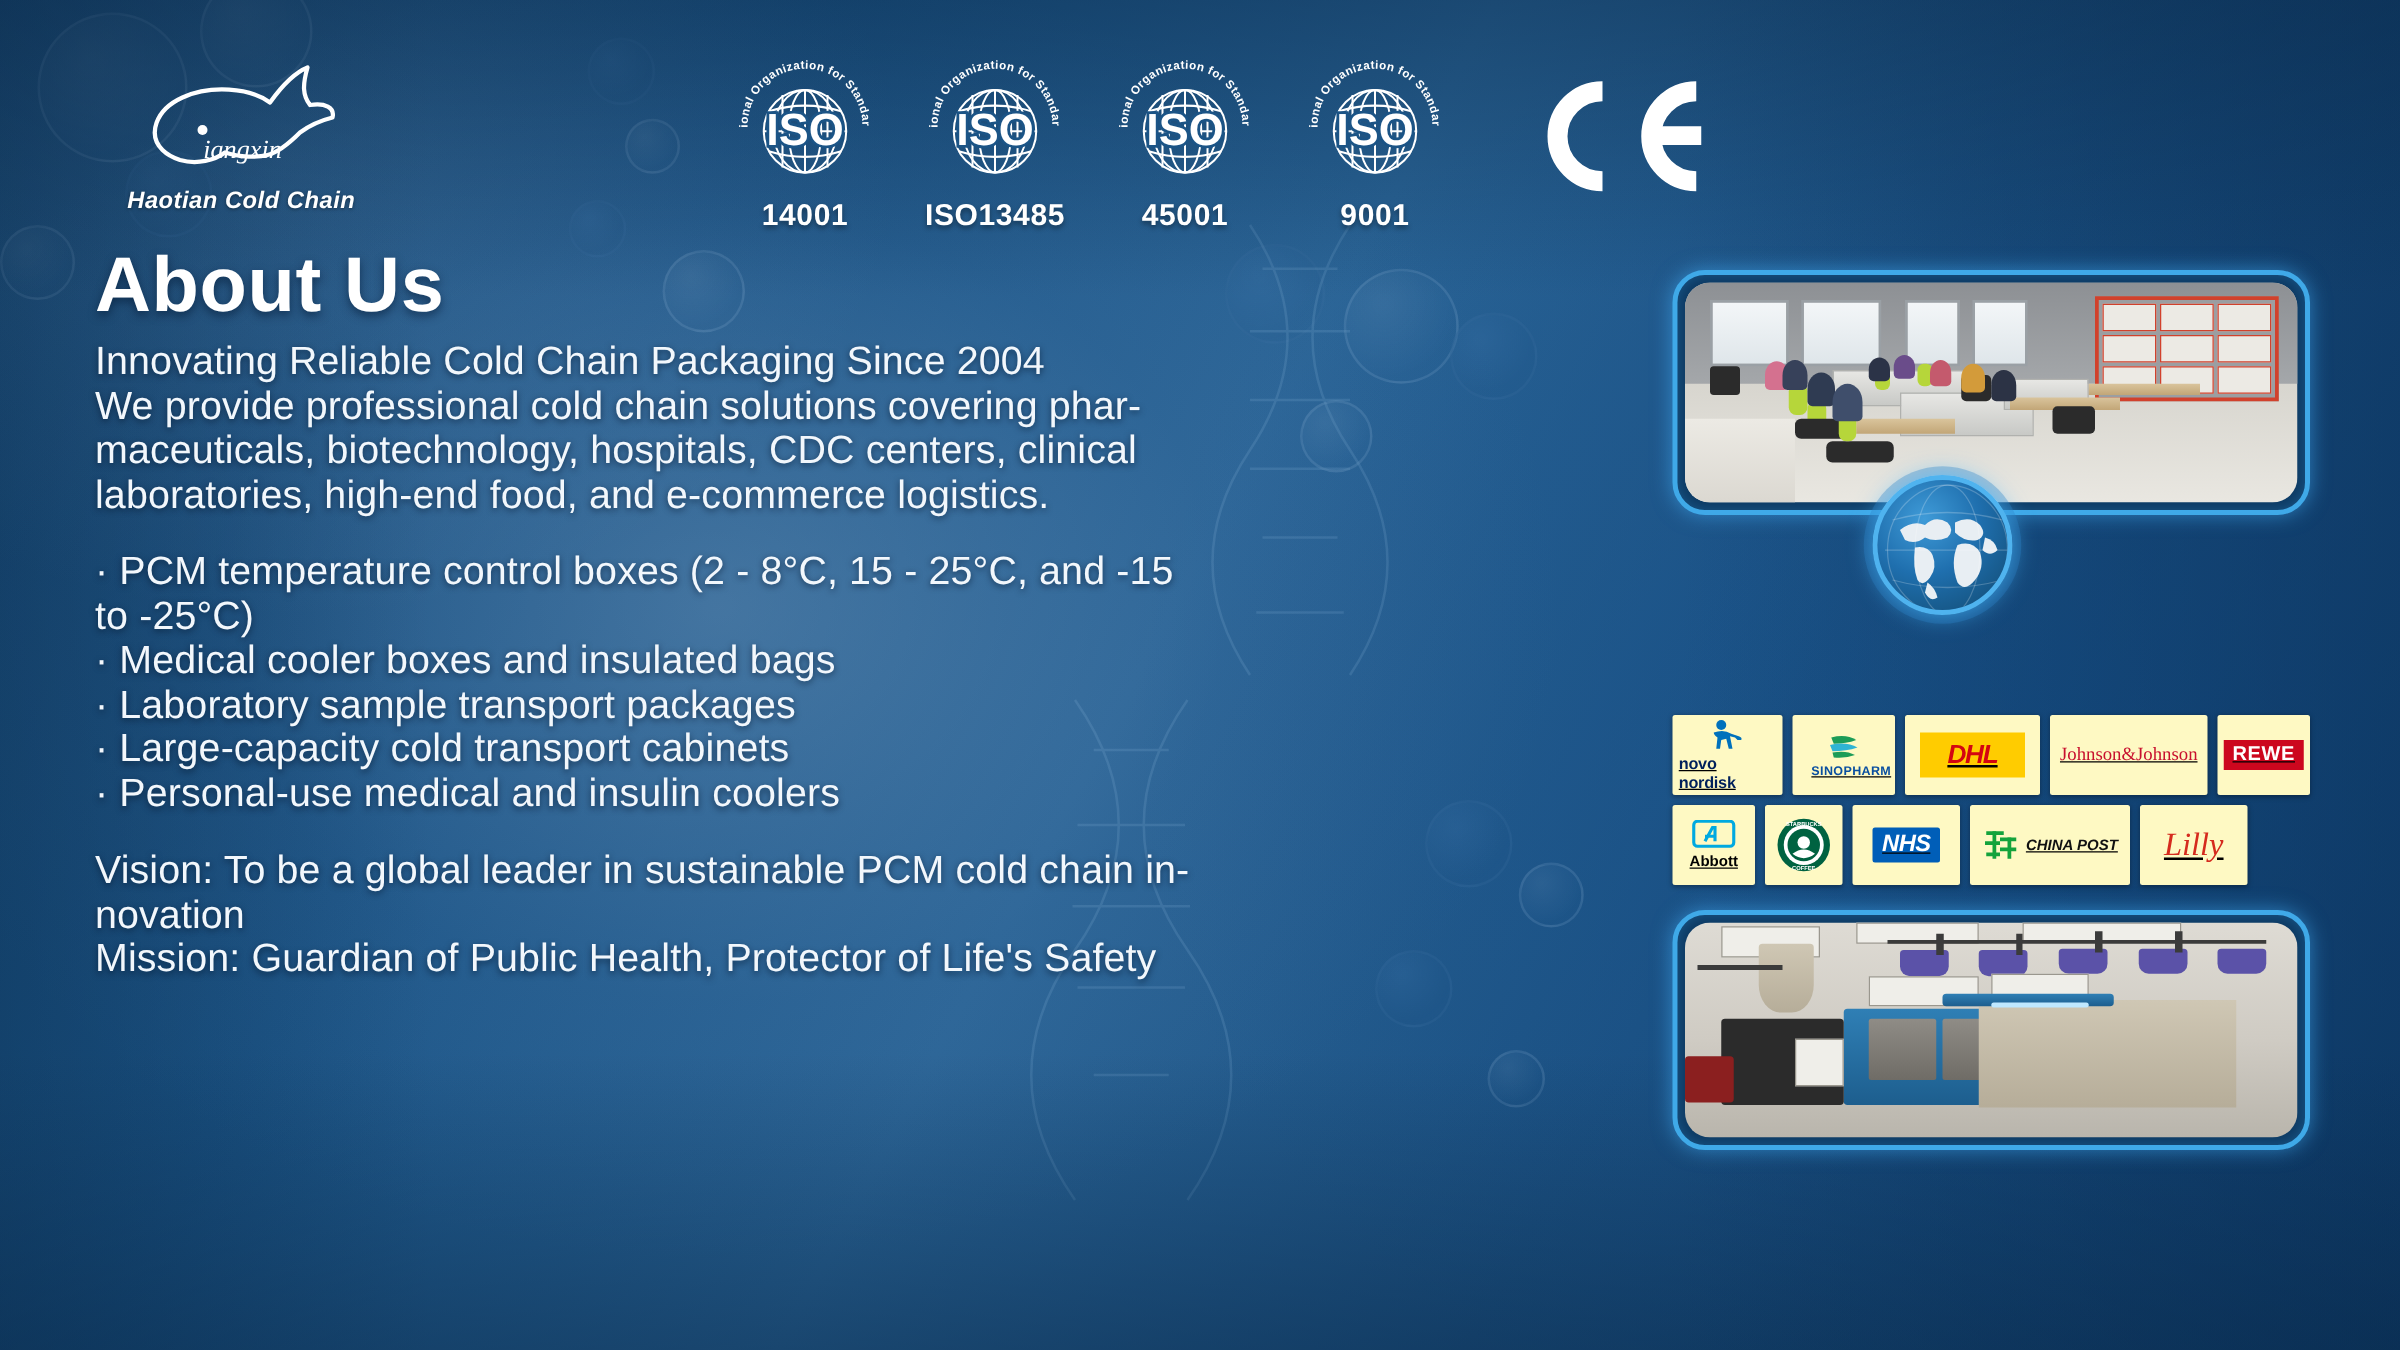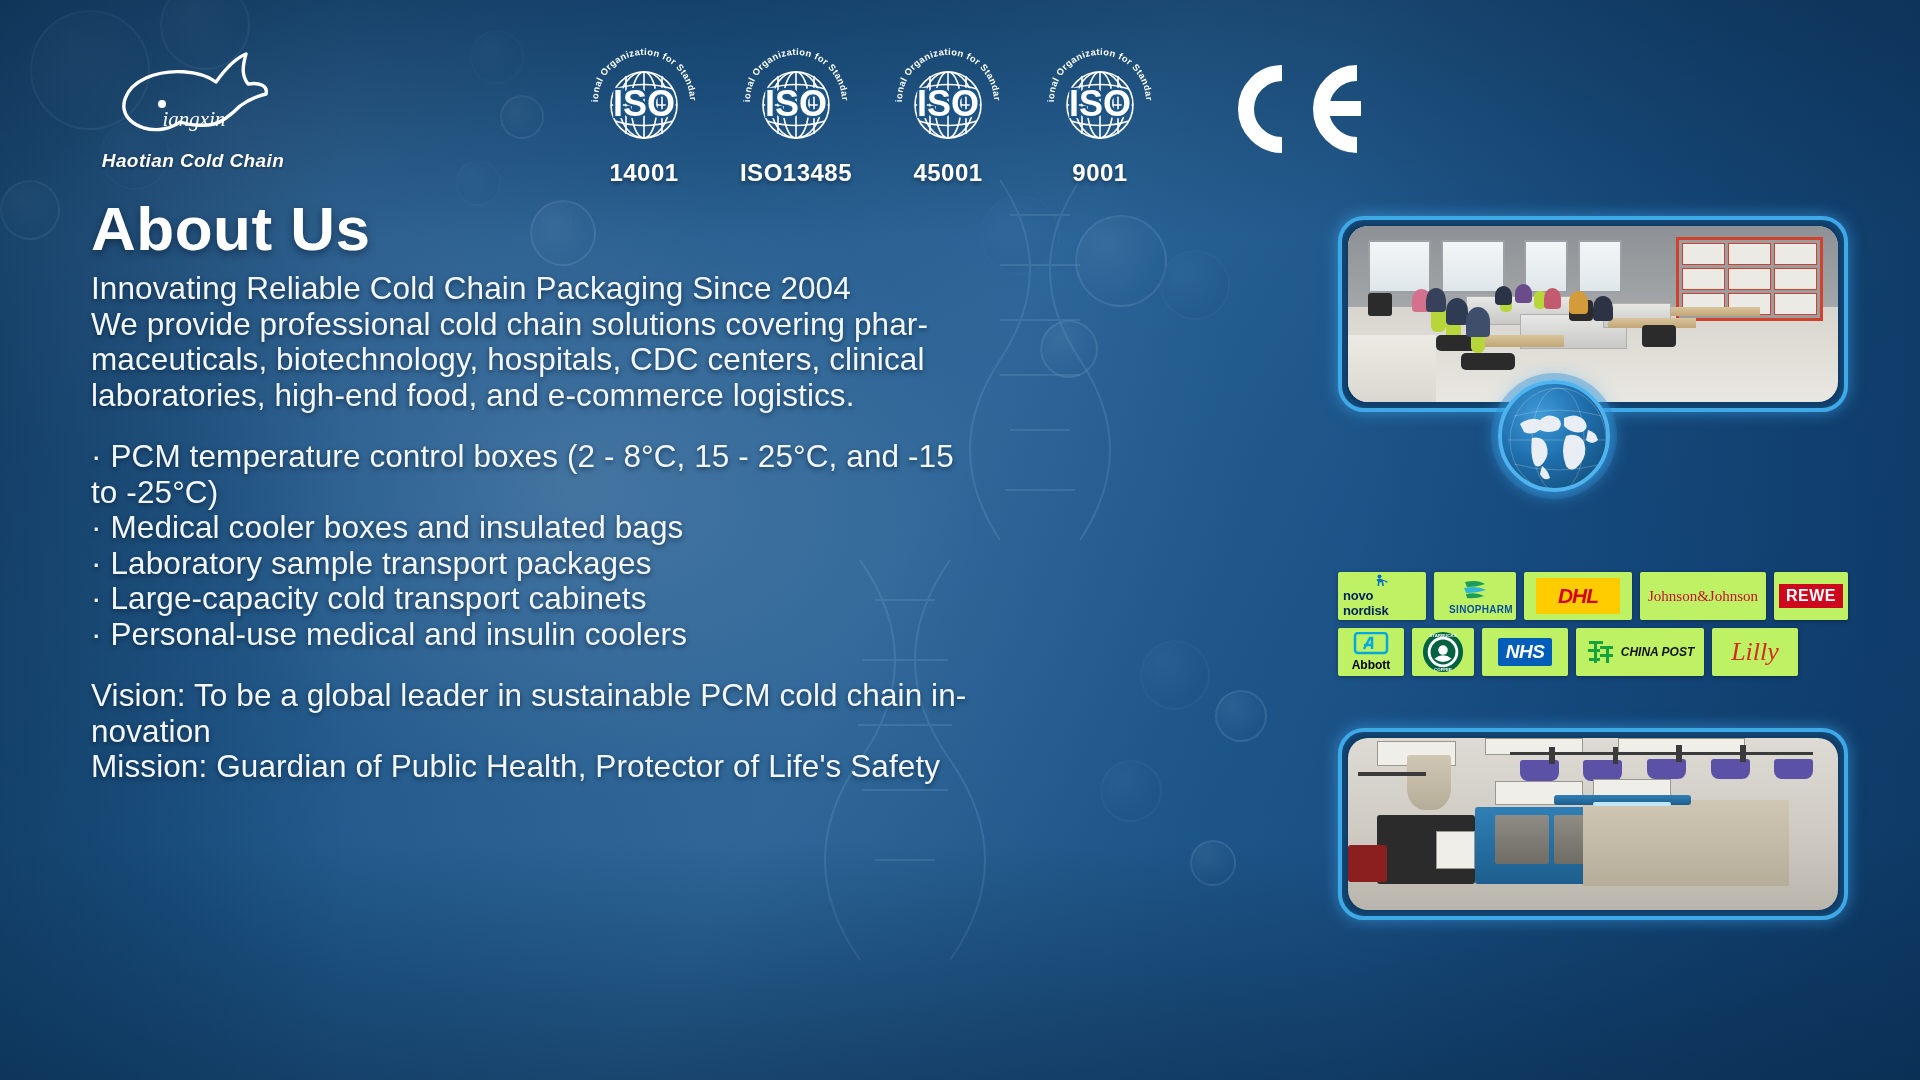--- a/index.html
+++ b/index.html
@@ -44,21 +44,21 @@
 
   
   .certs { position:absolute; left:585px; top:45px; display:flex; align-items:flex-start; gap:34px; }
   .cert { width:118px; text-align:center; }
   .cert-mark { position:relative; width:112px; height:112px; margin:0 auto; }
   .cert-num { margin-top:2px; color:#fff; font-weight:bold; font-size:24px; letter-spacing:.5px;
     text-shadow:0 2px 4px rgba(0,0,0,.4); }
   .ce { margin-left:26px; margin-top:18px; }
 
   
-  .left { position:absolute; left:91px; top:196px; width:1250px; }
+  .left { position:absolute; left:76px; top:196px; width:1250px; }
   .about-title {
     font-size:62px; font-weight:bold; color:#ffffff; letter-spacing:.5px;
     text-shadow:0 3px 8px rgba(0,20,45,.55); line-height:1.05; margin-bottom:10px;
   }
   .body-text {
     color:#f2f7fc; font-size:31.5px; line-height:35.5px; letter-spacing:.1px;
     text-shadow:0 2px 5px rgba(0,18,40,.6);
     white-space:pre-line;
   }
   .gap { height:26px; }
@@ -102,23 +102,23 @@
     background:radial-gradient(circle at 36% 30%, #3f9bd8 0%, #1f6fae 45%, #11496f 100%);
     border:4px solid #4fb3ef; box-shadow:0 0 20px rgba(70,185,255,.75), 0 0 0 7px rgba(40,120,190,.35);
     overflow:hidden;
   }
   .globe svg { position:absolute; left:0; top:0; }
 
   
   .clients { position:absolute; left:1338px; top:572px; width:560px; }
   .client-row { display:flex; align-items:center; gap:8px; margin-bottom:8px; }
   .client {
-    background:#bef264; border-radius:2px; height:48px;
+    background:#fef9c3; border-radius:2px; height:64px;
     display:flex; flex-direction:column; align-items:center; justify-content:center;
-    box-shadow:0 1px 4px rgba(0,0,0,.35); padding:2px 5px;
+    box-shadow:0 1px 4px rgba(0,0,0,.35); padding:2px 5px;text-decoration:underline;
   }
 
   .nn-txt { font-size:13px; font-weight:bold; color:#00205b; letter-spacing:-.2px; }
   .sino-txt { font-size:10px; font-weight:bold; color:#0a4fa0; letter-spacing:.3px;margin-left:12px; }
   .dhl-box { background:#ffcc00; width:100%; padding:6px 7px; display:flex; align-items:center; justify-content:center; }
   .dhl-txt { font-size:21px; font-weight:bold; font-style:italic; color:#d40511; letter-spacing:-1px; }
   .jj-txt { font-family:"Liberation Serif", serif; font-size:15px; color:#c8102e; white-space:nowrap; }
   .rewe-box { background:#cc071e; padding:3px 7px; }
   .rewe-txt { color:#fff; font-weight:bold; font-size:16px; letter-spacing:.5px; }
   .abbott-txt { font-size:12px; font-weight:bold; color:#000; }

